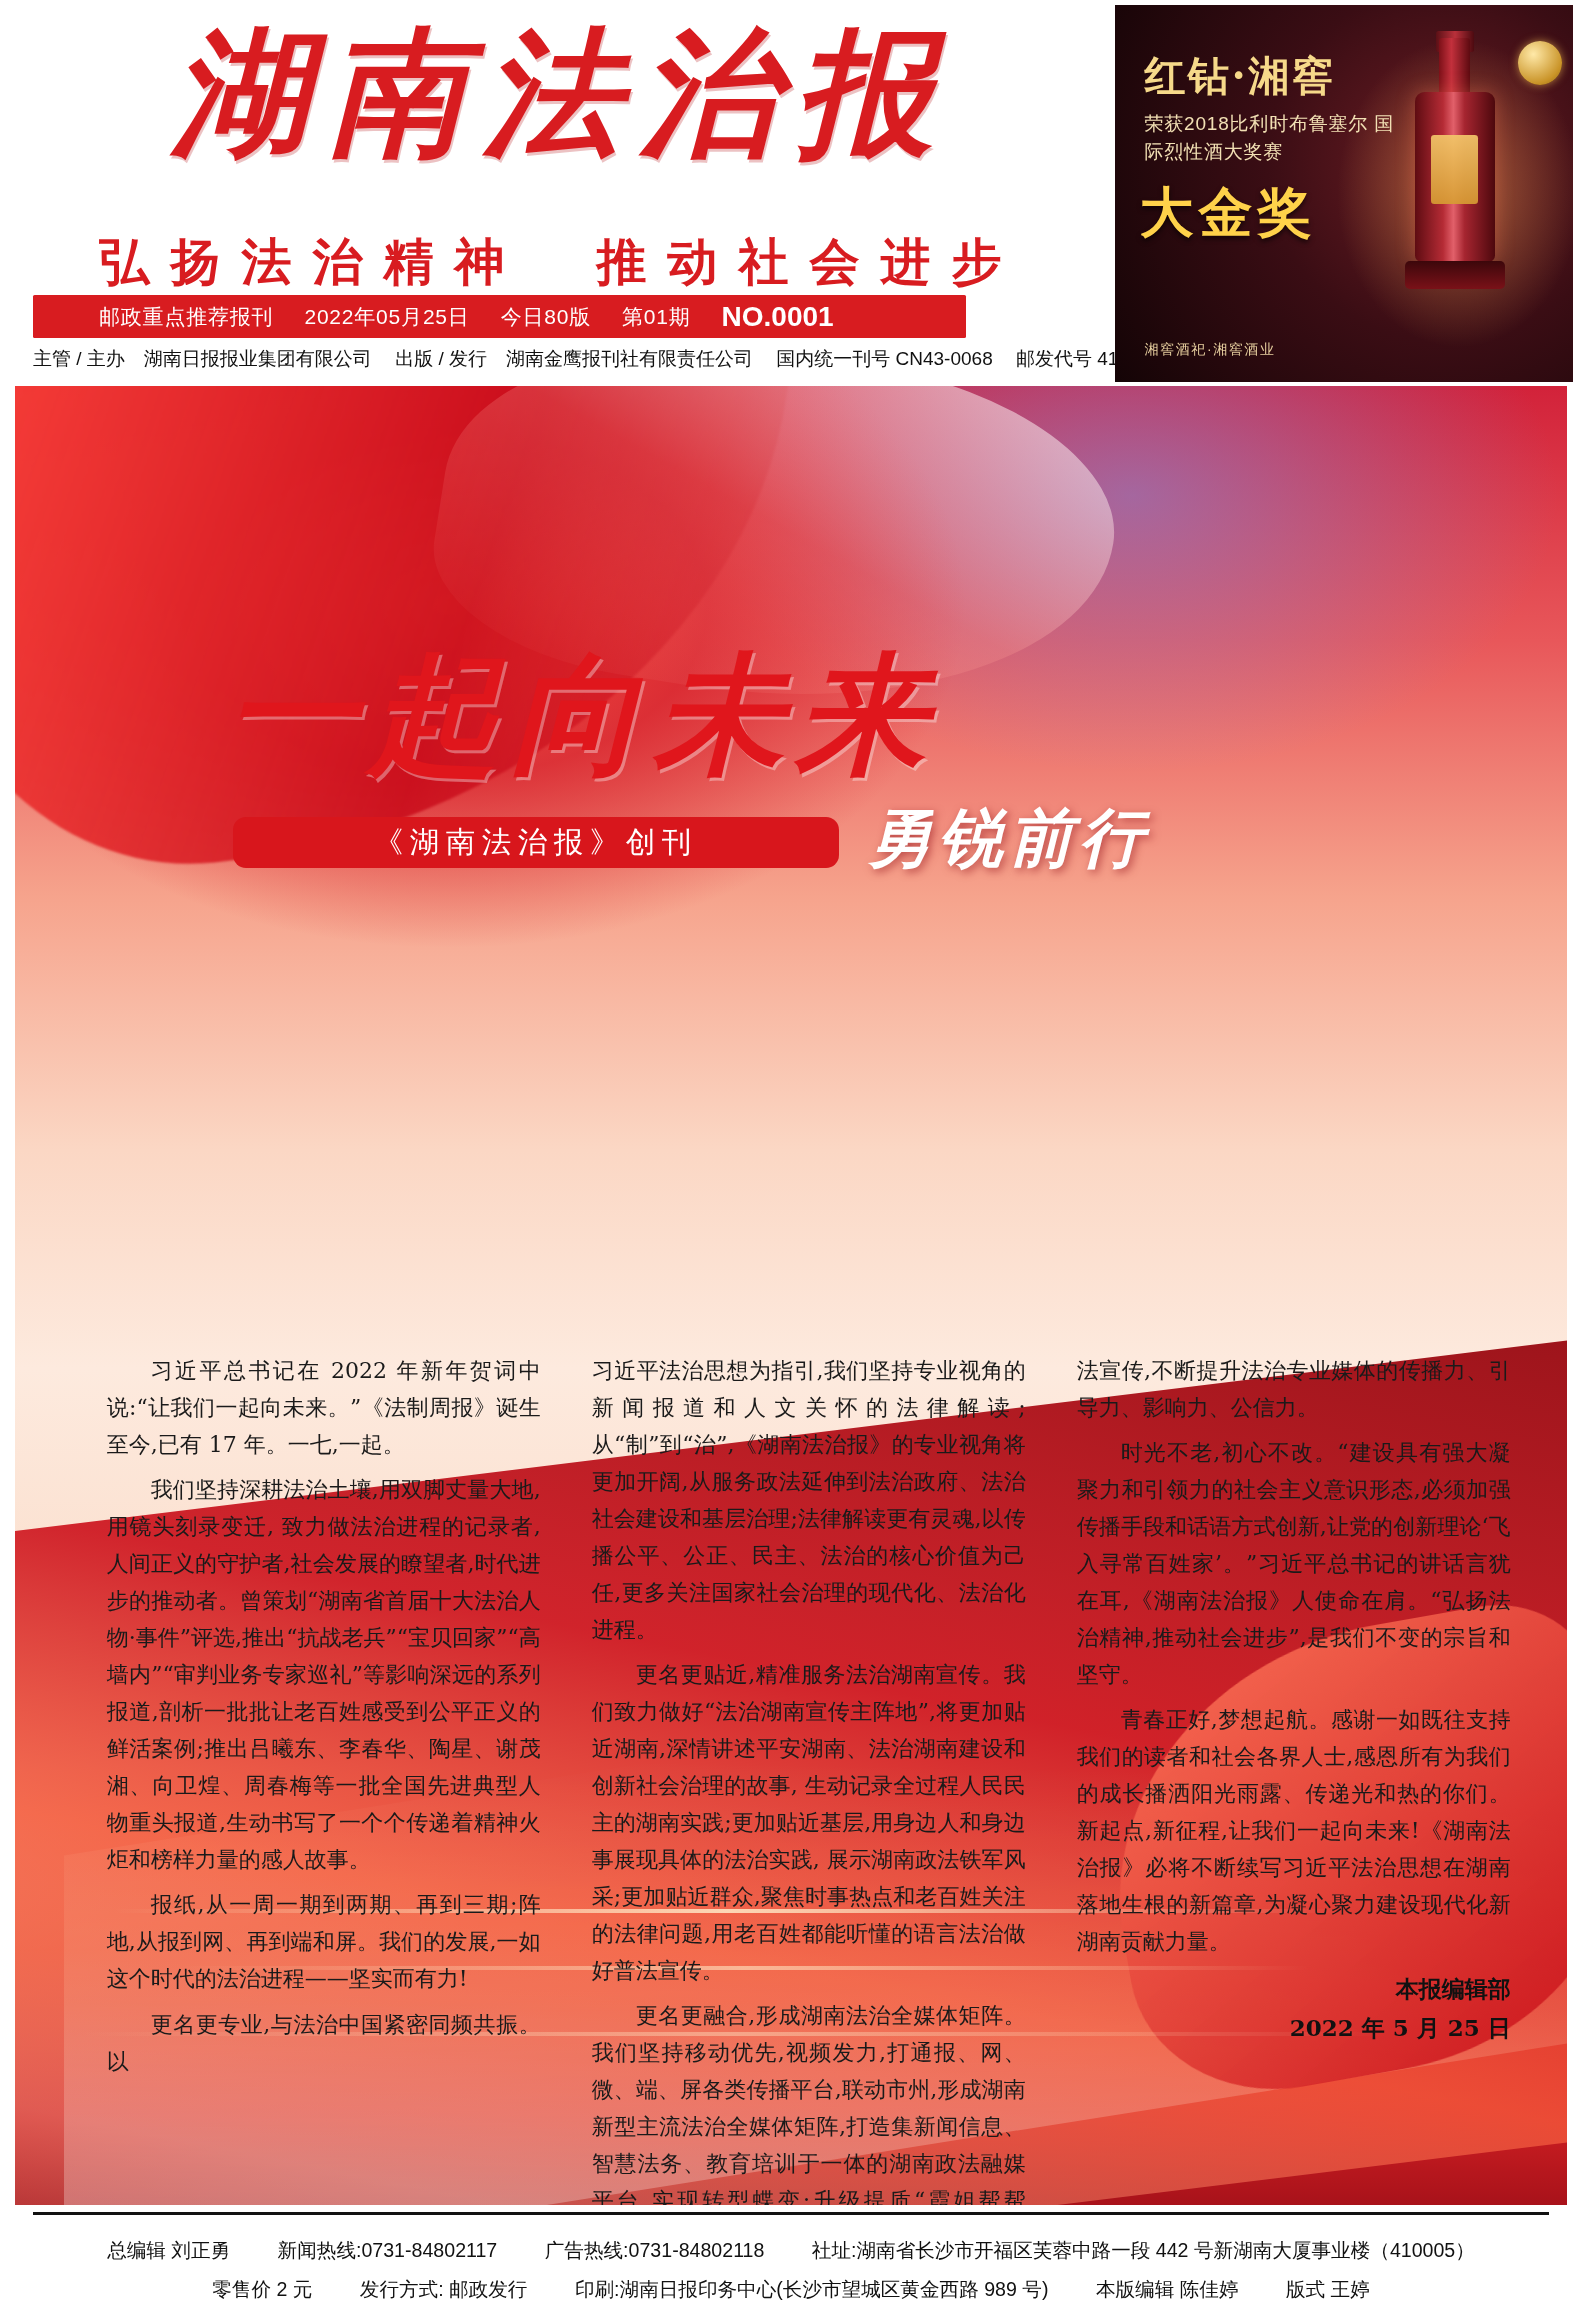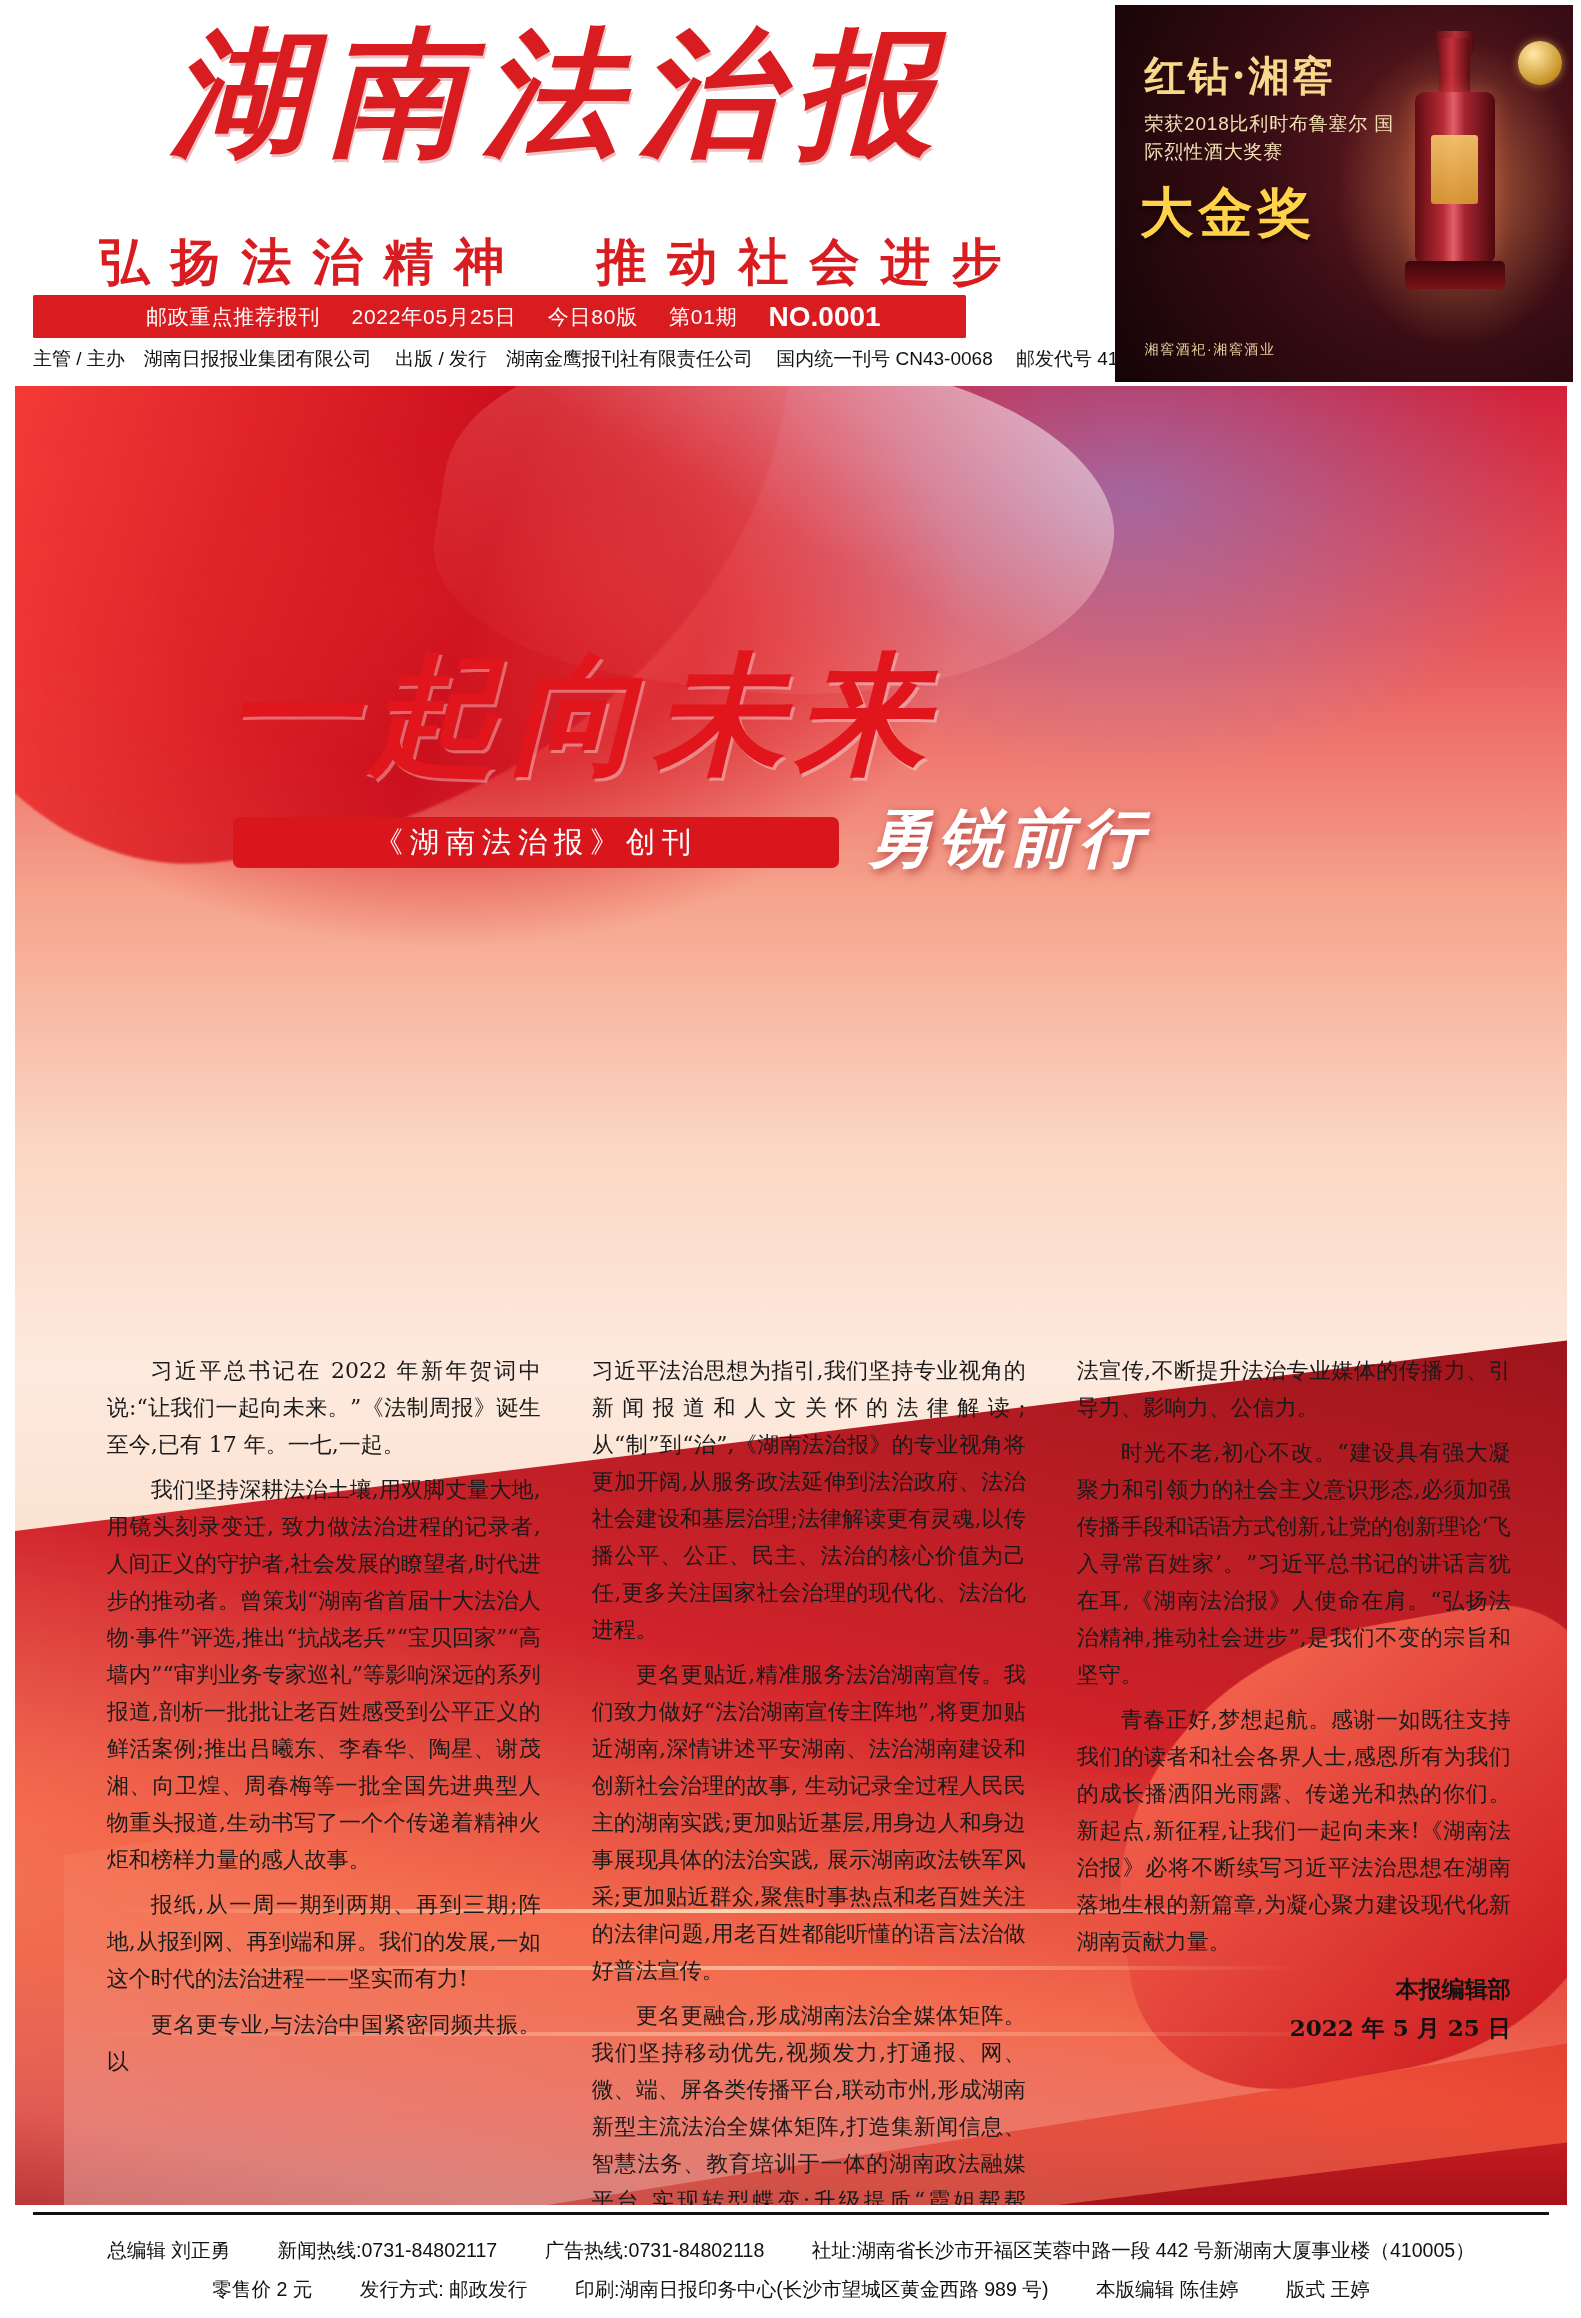--- a/index.html
+++ b/index.html
@@ -30,21 +30,21 @@
     text-align:center;
     font-family:"DejaVu Serif",serif;
     font-size:50px;font-weight:700;color:#d81c20;letter-spacing:21px;
     white-space:nowrap;
   }
   .red-band{
     position:absolute;left:33px;top:295px;width:933px;height:43px;
     background:#d81c20;border-radius:1.6px;
     color:#fff;font-size:21px;line-height:43px;
     display:flex;align-items:center;gap:31px;
-    padding-left:113px;box-sizing:border-box;
+    padding-left:66px;box-sizing:border-box;
     font-family:"Liberation Sans",sans-serif;
     letter-spacing:0.8px;
   }
   .red-band .no{font-size:28px;font-weight:700;letter-spacing:0;}
   .imprint{
     position:absolute;left:33px;top:346px;width:1056px;height:28px;
     font-size:19px;color:#111;font-family:"Liberation Sans",sans-serif;
     letter-spacing:0px;white-space:nowrap;
   }
   .imprint span{margin-right:18px;}
@@ -144,21 +144,21 @@
   
   .hero-title{
     position:absolute;left:211px;top:246px;width:868px;height:172px;
     font-family:"DejaVu Serif",serif;font-style:italic;font-weight:700;
     font-size:131px;line-height:164px;color:#e0161c;letter-spacing:11.5px;
     text-shadow:2.5px 3.3px 0 rgba(255,255,255,.35);
     white-space:nowrap;
   }
   .hero-bar{
     position:absolute;left:218px;top:431px;width:606px;height:51px;
-    background:#d8161c;color:#fff;border-radius:7px;
+    background:#d8161c;color:#fff;border-radius:13px;
     font-family:"DejaVu Serif",serif;font-size:29.5px;line-height:51px;
     text-align:center;letter-spacing:6.5px;
   }
   .hero-sub{
     position:absolute;left:853px;top:414px;width:458px;
     font-family:"DejaVu Serif",serif;font-style:italic;font-weight:700;
     font-size:64px;line-height:75px;color:#ffffff;letter-spacing:6.5px;
     text-shadow:2.5px 3.3px 8.2px rgba(140,10,20,.55);
     white-space:nowrap;
   }

